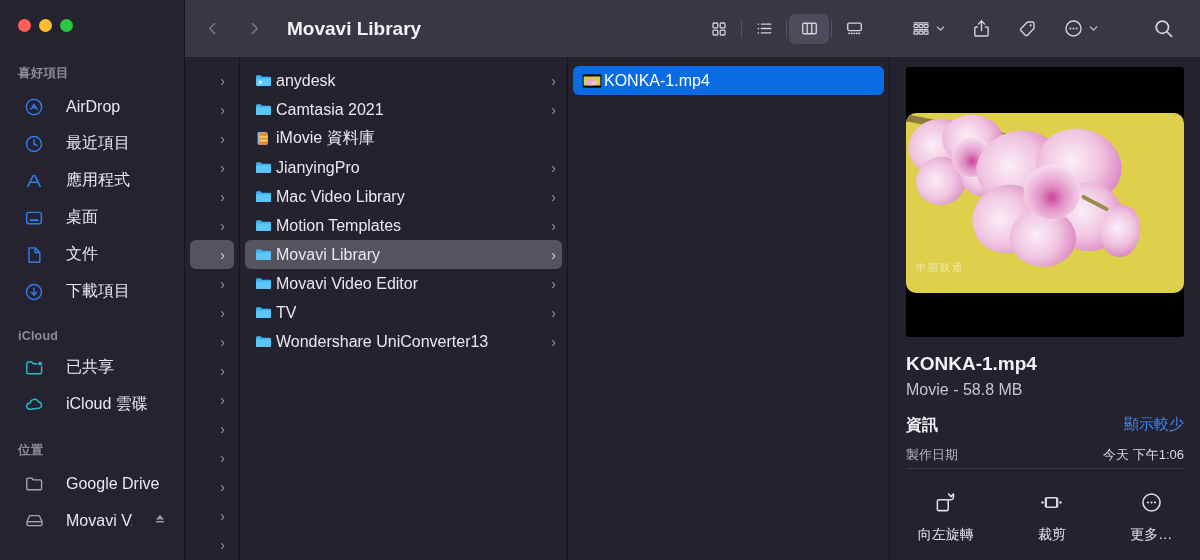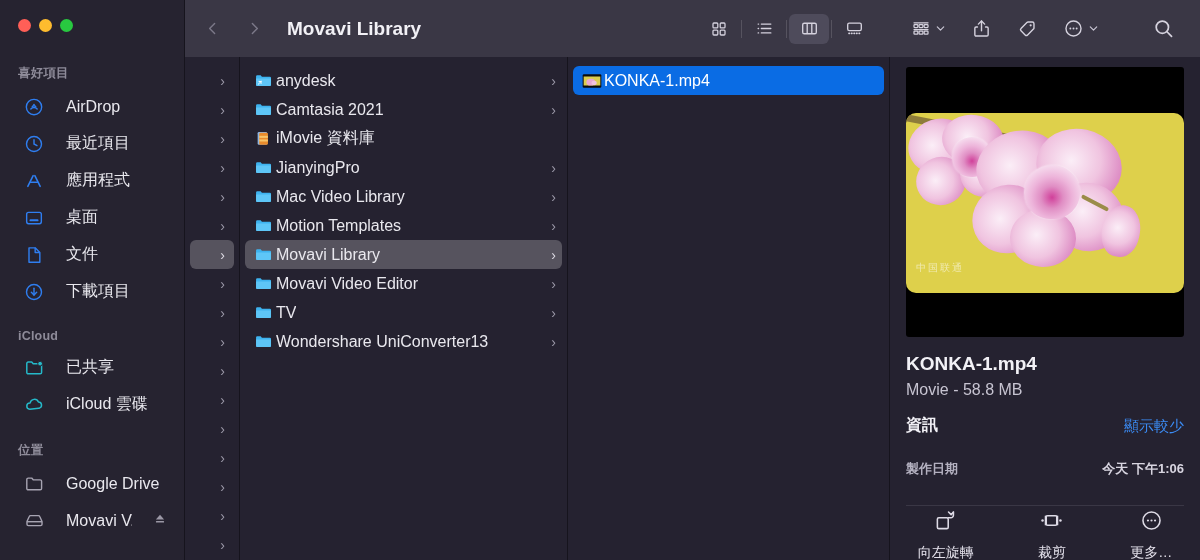--- a/index.html
+++ b/index.html
@@ -142,34 +142,34 @@
   }
   .wm {
     position:absolute; left:10px; bottom:18px;
     font-size:10px; color:rgba(255,255,255,.55);
     letter-spacing:2px; font-family:"DejaVu Sans Mono",monospace;
   }
 
   .pv-title { font-size:19px; font-weight:700; color:#f2f1f6; margin-top:16px; }
   .pv-sub   { font-size:16px; color:#c7c4d1; margin-top:6px; }
   .pv-secrow {
-    display:flex; align-items:flex-end; justify-content:space-between;
+    display:flex; align-items:flex-start; justify-content:space-between;
     margin-top:16px;
   }
   .pv-sec { font-size:16px; font-weight:700; color:#f2f1f6; }
   .pv-link { font-size:15px; color:#3b8cf5; }
   .pv-kv {
     display:flex; justify-content:space-between;
-    font-size:13px; color:#b4b1c0; margin-top:24px;font-weight:bold;
+    font-size:13px; color:#b4b1c0; margin-top:10px;
   }
   .pv-kv .v { color:#d8d5e0; }
 
   .actions {
     position:absolute; left:16px; right:16px; bottom:0;
-    height:55px; background:#252230;
+    height:92px; background:#252230;
     border-top:1px solid #3a3745;
     display:flex; align-items:center; justify-content:space-around;
     padding-top:4px;
     gap:41px;
   }
   .act { display:flex; flex-direction:column; align-items:center; gap:7px; color:#dedbe6; }
   .act-lbl { font-size:14px; color:#e3e0ea; white-space:nowrap; }
   .search-ico { margin-left:6px; }
 </style>
 </head>

